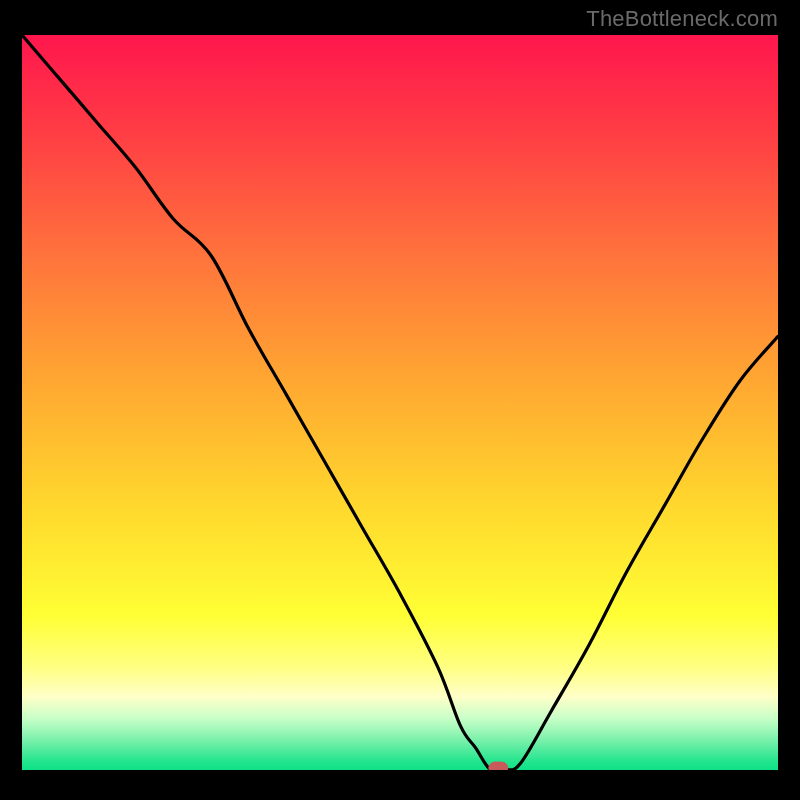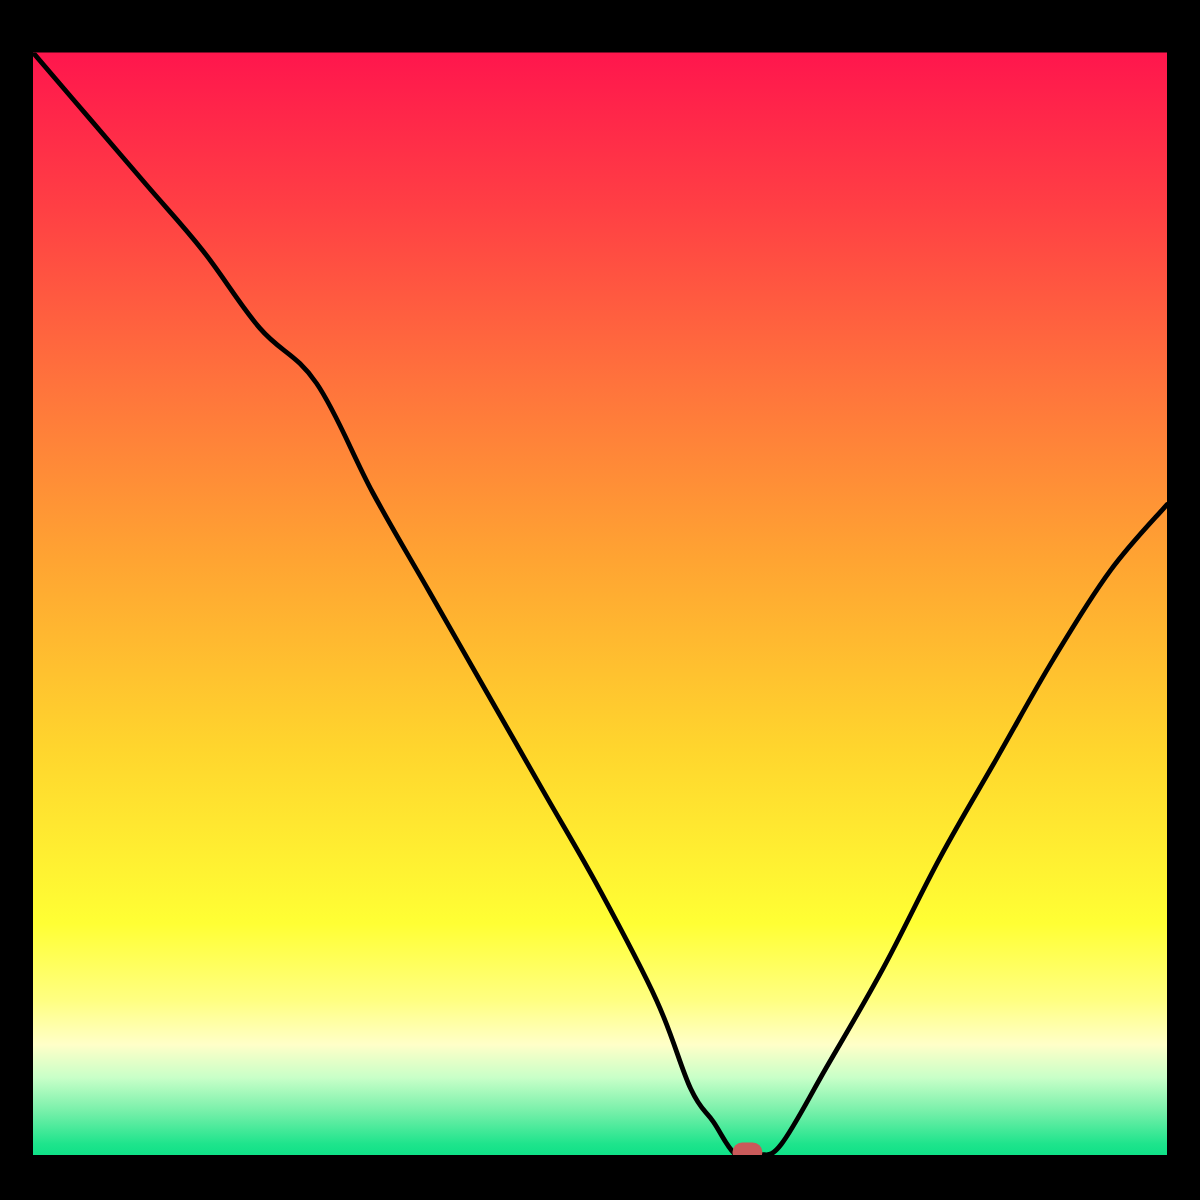--- a/index.html
+++ b/index.html
@@ -57,20 +57,21 @@
     top: 0;
     width: 756px;
     height: 735px;
   }
 </style>
 </head>
 <body>
 
 <div class="frame">
 
+  <div class="attribution">TheBottleneck.com</div>
 
   <div class="plot-area">
     <svg class="curve" viewBox="0 0 756 735" preserveAspectRatio="none">
       <path id="curve-path" fill="none" stroke="#000000" stroke-width="3.2" stroke-linecap="round" stroke-linejoin="round" d="M 0.00 0.00 C 6.80 7.94, 24.19 28.22, 37.80 44.10 C 51.41 59.98, 61.99 72.32, 75.60 88.20 C 89.21 104.08, 99.79 115.10, 113.40 132.30 C 127.01 149.50, 137.59 167.87, 151.20 183.75 C 164.81 199.63, 175.39 200.66, 189.00 220.50 C 202.61 240.34, 213.19 268.86, 226.80 294.00 C 240.41 319.14, 250.99 336.34, 264.60 360.15 C 278.21 383.96, 288.79 402.49, 302.40 426.30 C 316.01 450.11, 326.59 468.64, 340.20 492.45 C 353.81 516.26, 364.39 533.46, 378.00 558.60 C 391.61 583.74, 404.91 608.29, 415.80 632.10 C 426.69 655.91, 431.68 676.35, 438.48 690.90 C 445.28 705.45, 448.16 705.01, 453.60 712.95 C 459.04 720.89, 463.28 731.03, 468.72 735.00 C 474.16 738.97, 478.40 736.32, 483.84 735.00 C 489.28 733.68, 490.80 738.23, 498.96 727.65 C 507.12 717.07, 516.95 697.37, 529.20 676.20 C 541.45 655.03, 553.39 635.19, 567.00 610.05 C 580.61 584.91, 591.19 561.69, 604.80 536.55 C 618.41 511.41, 628.99 494.21, 642.60 470.40 C 656.21 446.59, 666.79 426.74, 680.40 404.25 C 694.01 381.76, 704.59 363.97, 718.20 345.45 C 731.81 326.93, 749.20 309.29, 756.00 301.35"></path>
       <rect id="marker-rect" rx="6" ry="6" x="466.83" y="727.12" width="18.90" height="11.76" fill="#c95a5a" stroke="#c95a5a"></rect>
     </svg>
   </div>
 
 </div>
 

